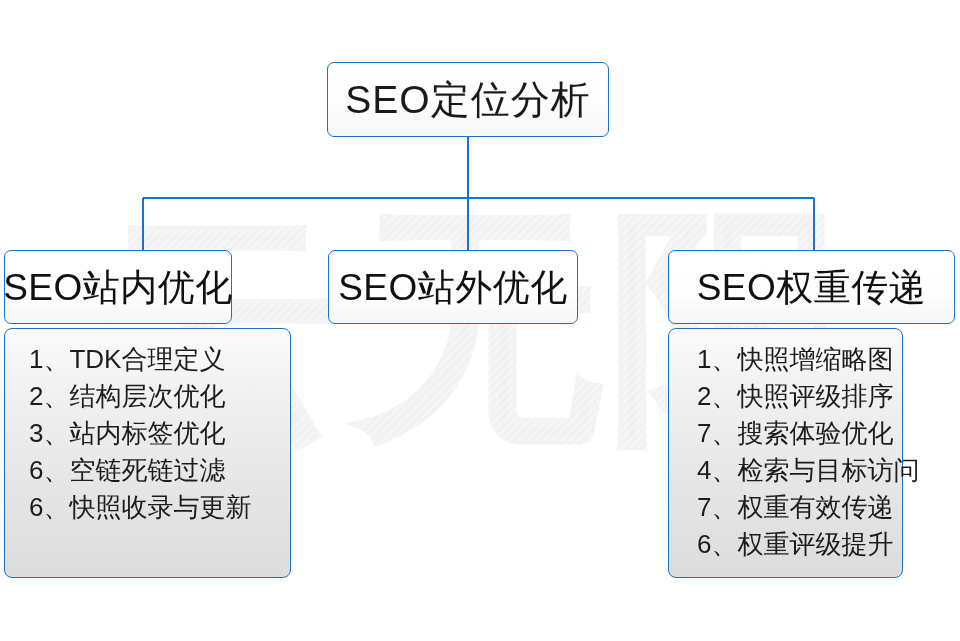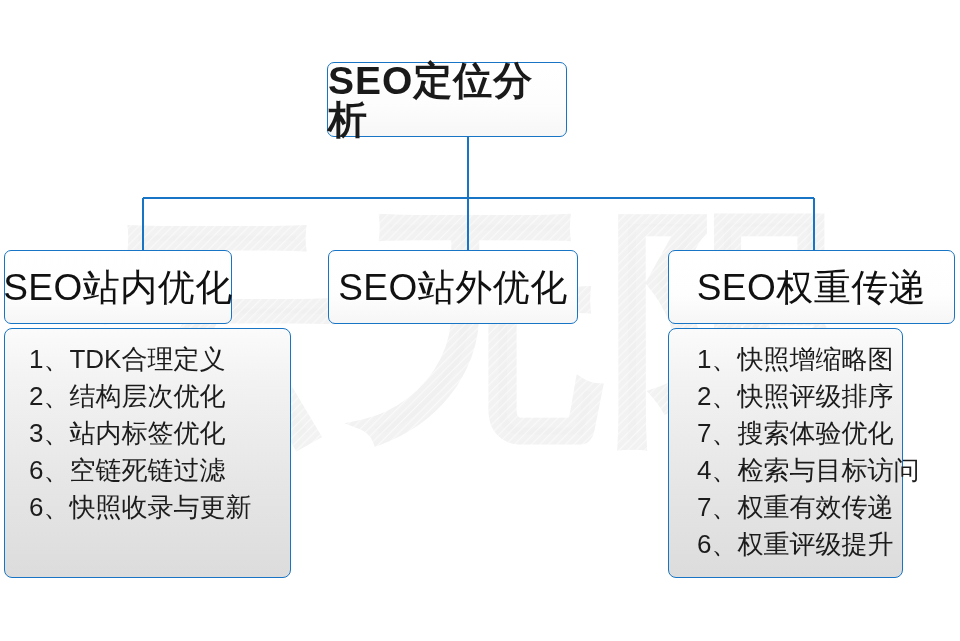--- a/index.html
+++ b/index.html
@@ -57,29 +57,28 @@
   
   .node {
     position: absolute;
     z-index: 3;
     box-sizing: border-box;
   }
 
   .top-box {
     left: 327px;
     top: 62px;
-    width: 240px;
+    width: 282px;
     height: 75px;
     border: 1.6px solid #1874c4;
     border-radius: 7px;
     background: linear-gradient(180deg, #ffffff 0%, #fdfdfd 55%, #f7f7f7 100%);
     display: flex;
     align-items: center;
     justify-content: center;
-    font-weight: bold;
   }
   .top-box .title {
     font-size: 39px;
     color: #1a1a1a;
     letter-spacing: 1px;
     line-height: 1;
   }
 
   .col { position: absolute; z-index: 3; }
 

